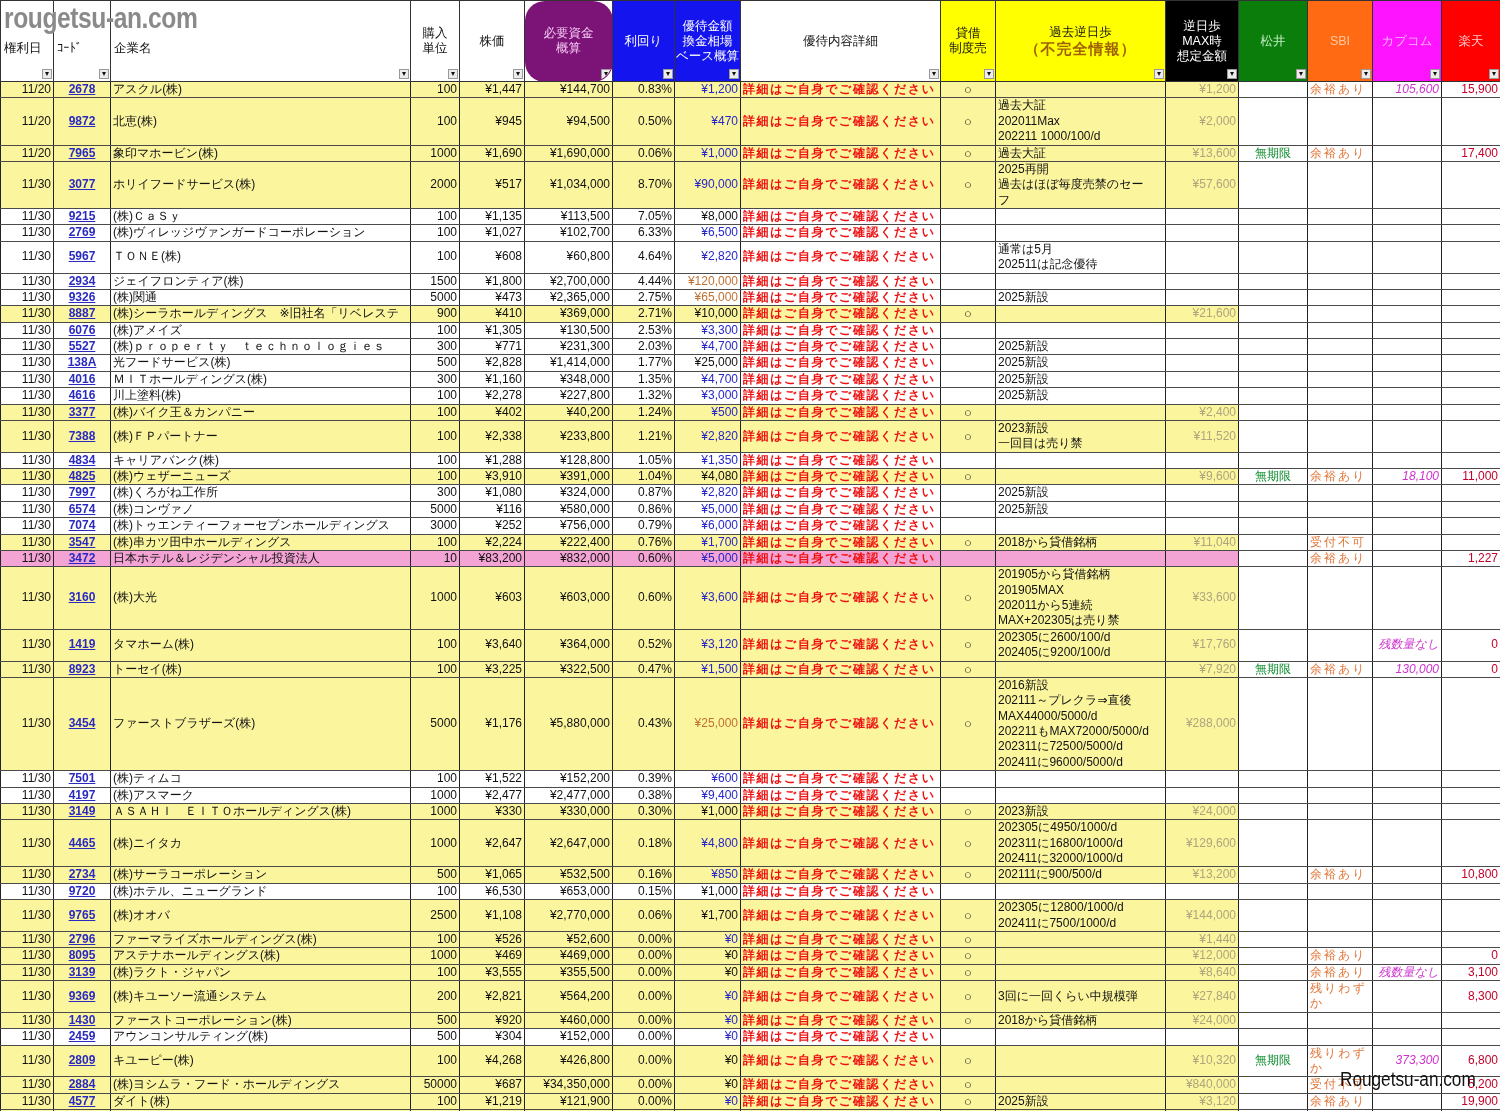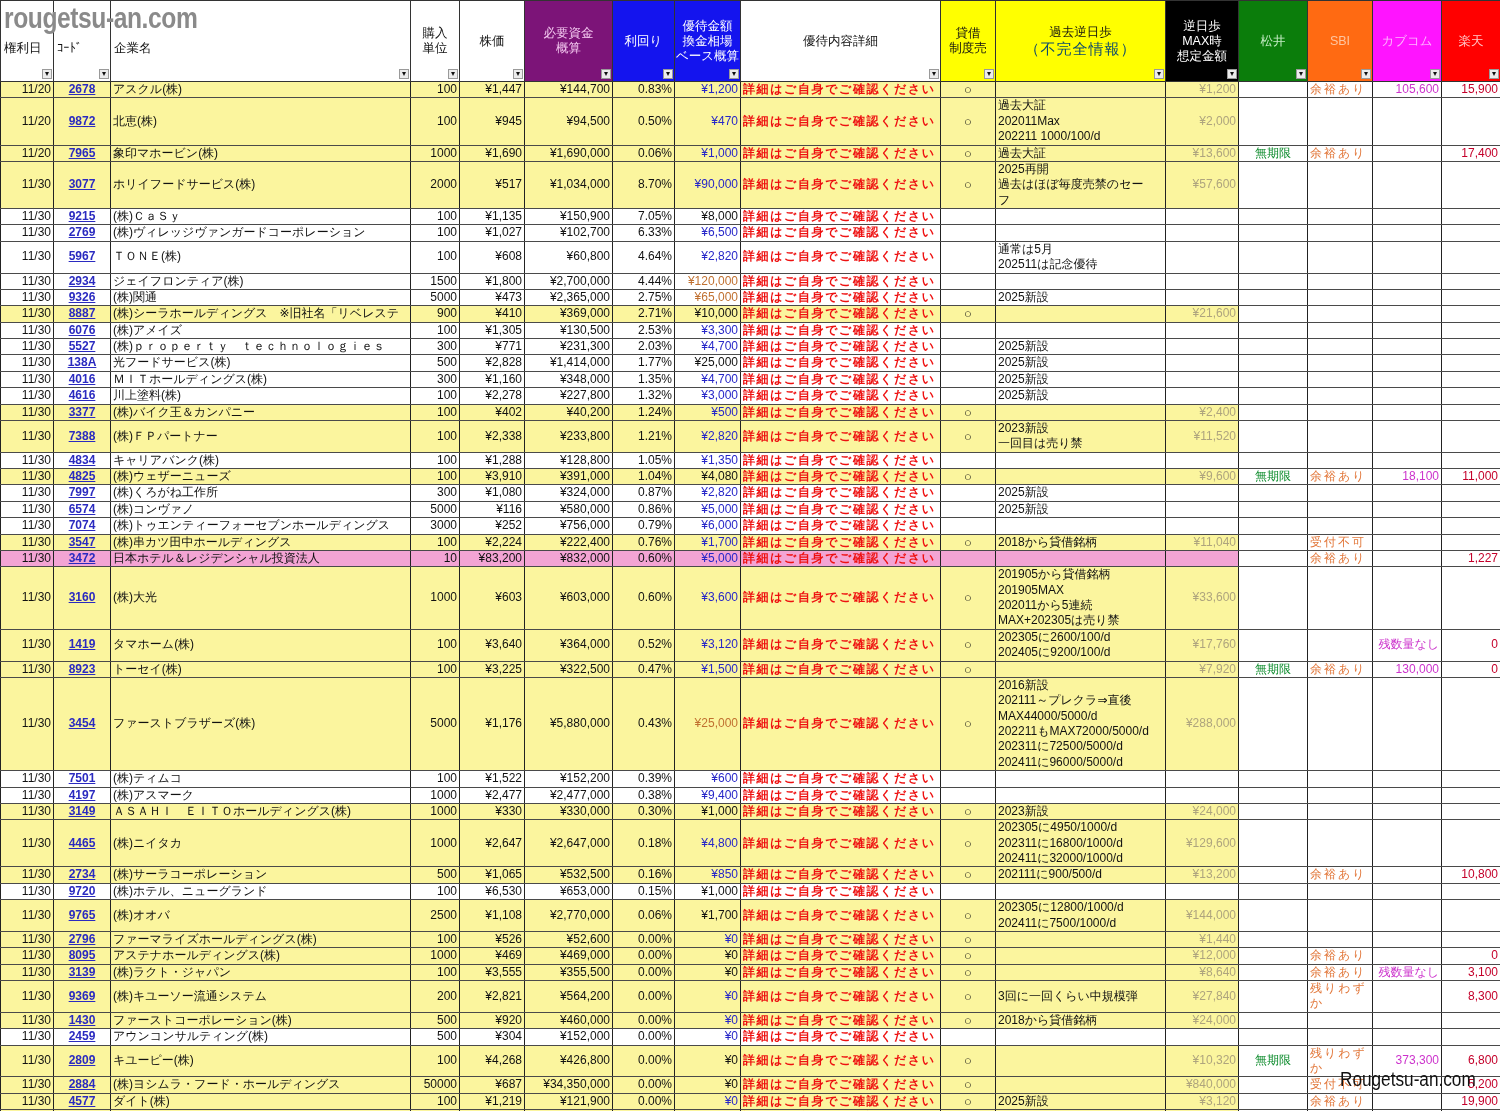--- a/index.html
+++ b/index.html
@@ -3,24 +3,24 @@
 <meta charset="utf-8">
 <style>
   html, body { margin:0; padding:0; }
   body { width:1500px; height:1111px; overflow:hidden; background:#fff; position:relative;
          font-family:"Liberation Sans", "DejaVu Sans", sans-serif; font-size:12px; color:#111; }
   table { border-collapse:collapse; table-layout:fixed; width:1500px; }
   th { height:80px; border:1px solid #333; padding:0; position:relative; font-weight:normal; background:#fff; overflow:hidden; }
   th .hlabel { position:absolute; left:0; right:0; top:0; bottom:0; display:flex; flex-direction:column;
                align-items:center; justify-content:center; text-align:center; white-space:pre-line; line-height:15px; font-size:12.5px; }
   th .hlabel.left { align-items:flex-start; padding-left:3px; padding-top:14px; }
-  th .hlabel .note { color:#0c4a6e; font-weight:normal; font-size:15px; line-height:18px; letter-spacing:1px; }
+  th .hlabel .note { color:#a16207; font-weight:bold; font-size:15px; line-height:18px; letter-spacing:1px; }
   .filter-btn { position:absolute; right:1px; bottom:2px; width:10px; height:10px; background:#ececec; border:1px solid #9a9a9a;
                 box-sizing:border-box; display:flex; align-items:center; justify-content:center; font-size:8px; line-height:8px; color:#111; cursor:pointer; }
-  .h-capital { background:#7c1478 !important; color:#f4c8f0; }
+  .h-capital { background:#7c1478 !important; color:#f4c8f0;border-radius:20px; }
   .h-yield, .h-benefit { background:#1414ee !important; color:#ffffff; }
   .h-lending, .h-past { background:#ffff00 !important; }
   .h-max { background:#000 !important; color:#fff; }
   .h-matsui { background:#0b7d0b !important; color:#c4ecc4; }
   .h-sbi { background:#ff6a12 !important; color:#ffc6a0; }
   .h-kabucom { background:#ff14ff !important; color:#ffb6ff; }
   .h-rakuten { background:#ff0000 !important; color:#ffcccc;padding-left:28px; }
 
   td { border-left:1px solid #222; border-right:1px solid #222; border-top:1px solid #4a4a4a; border-bottom:1px solid #4a4a4a;
        padding:0 2px; white-space:nowrap; overflow:hidden; line-height:15.38px; font-size:12px; vertical-align:middle; background:#fff; }
@@ -28,21 +28,21 @@
   tr.row-pink td.hl { background:#f3a4d4; }
   .c-date, .c-unit, .c-price, .c-capital, .c-yield, .c-benefit, .c-max, .c-kabucom, .c-rakuten { text-align:right; }
   .c-code { text-align:center;font-weight:bold; }
   .c-code a { color:#2a2ac0; text-decoration:underline; cursor:pointer; }
   .c-detail { color:#ee1010; font-weight:bold; letter-spacing:1.6px; font-size:12px; }
   .c-lending { text-align:center; font-size:13px; }
   .c-past { white-space:pre-line; line-height:15.38px; }
   .c-max { color:#aea47e; }
   .c-matsui { text-align:center; color:#0a8a2a; }
   .c-sbi { color:#e2773a; white-space:normal; letter-spacing:2px; line-height:15.38px; }
-  .c-kabucom { color:#cc33cc; }
+  .c-kabucom { color:#cc33cc;font-style:italic; }
   .c-rakuten { color:#c4002a; }
   .bc-blue { color:#2626c8; }
   .bc-black { color:#111; }
   .bc-brown { color:#c07030; }
 
   .wm-top { position:absolute; left:4px; top:1px; font-size:30px; font-weight:bold; color:#8a8a8a; letter-spacing:-0.5px;
             transform:scaleX(0.82); transform-origin:left top; z-index:5; pointer-events:none; }
   .wm-bottom { position:absolute; left:1340px; top:1068px; font-size:20px; color:#111; transform:scaleX(0.86);
                transform-origin:left top; z-index:5; pointer-events:none; }
 </style>
@@ -225,21 +225,21 @@
         <td class="c-sbi"></td>
         <td class="c-kabucom"></td>
         <td class="c-rakuten"></td>
       </tr>
       <tr class="row-white" style="height: 15.38px;">
         <td class="c-date hl">11/30</td>
         <td class="c-code hl"><a>9215</a></td>
         <td class="c-name hl">(株)ＣａＳｙ</td>
         <td class="c-unit hl">100</td>
         <td class="c-price hl">¥1,135</td>
-        <td class="c-capital hl">¥150,900</td>
+        <td class="c-capital hl">¥113,500</td>
         <td class="c-yield hl">7.05%</td>
         <td class="c-benefit hl bc-black">¥8,000</td>
         <td class="c-detail hl">詳細はご自身でご確認ください</td>
         <td class="c-lending hl"></td>
         <td class="c-past hl"></td>
         <td class="c-max hl"></td>
         <td class="c-matsui"></td>
         <td class="c-sbi"></td>
         <td class="c-kabucom"></td>
         <td class="c-rakuten"></td>

